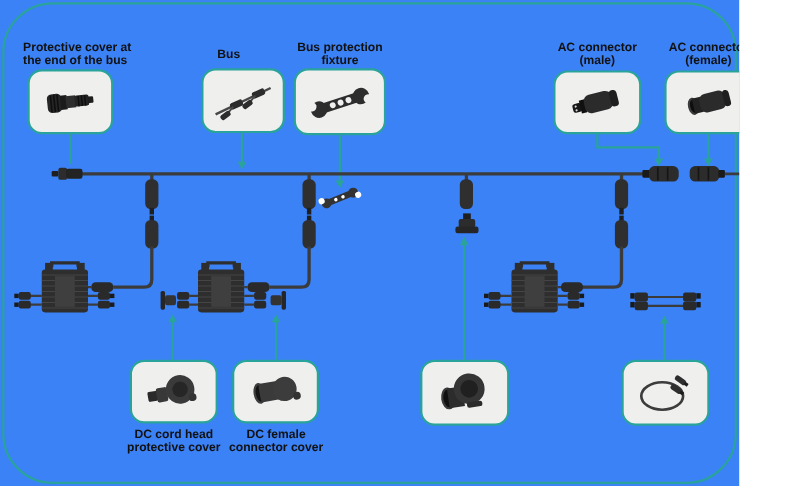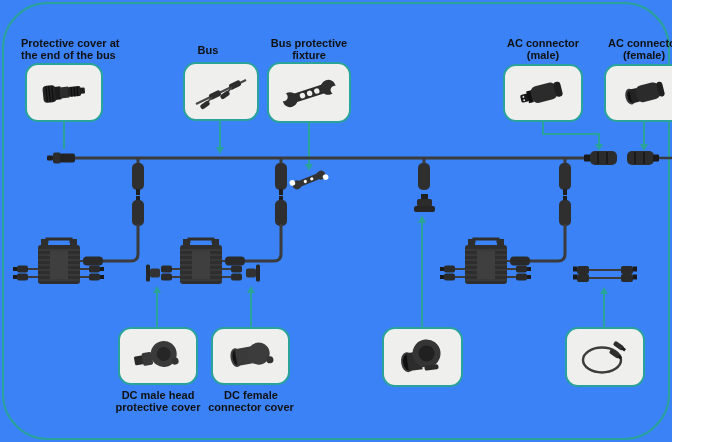--- a/index.html
+++ b/index.html
@@ -220,21 +220,21 @@
       <rect x="573" y="274.5" width="4" height="5" fill="#1a1a1a"></rect>
       <rect x="577" y="274" width="12" height="8" rx="2" fill="#2a2a2a"></rect>
       <rect x="621" y="274" width="12" height="8" rx="2" fill="#2a2a2a"></rect>
       <rect x="633" y="274.5" width="4" height="5" fill="#1a1a1a"></rect>
     </g>
   </svg>
 
   <div class="callout-label left" style="left:21px;top:37px;width:130px;">Protective cover at
 the end of the bus</div>
   <div class="callout-label" style="left:176px;top:44px;width:64px;">Bus</div>
-  <div class="callout-label" style="left:256px;top:37px;width:106px;">Bus protective
+  <div class="callout-label" style="left:256px;top:37px;width:106px;">Bus protection
 fixture</div>
   <div class="callout-label" style="left:494px;top:37px;width:98px;">AC connector
 (male)</div>
   <div class="callout-label" style="left:595px;top:37px;width:98px;">AC connector
 (female)</div>
 
   <div class="part-box" style="left:25px;top:63px;width:78px;height:59px;">
     <svg width="56" height="40">
       <g transform="rotate(-6 28 20)">
         <rect x="7" y="11" width="13" height="17" rx="4" fill="#262626"></rect>
@@ -345,17 +345,17 @@
         <rect x="38" y="9.5" width="11" height="5" rx="2" fill="#2e2e2e"></rect>
         <rect x="48" y="10.5" width="3.5" height="3" fill="#1c1c1c"></rect>
       </g>
       <g transform="rotate(35 40 20)">
         <rect x="34" y="17.5" width="11" height="5" rx="2" fill="#2e2e2e"></rect>
         <rect x="44" y="18.5" width="3.5" height="3" fill="#1c1c1c"></rect>
       </g>
     </svg>
   </div>
 
-  <div class="callout-label" style="left:107px;top:389px;width:102px;">DC male head
+  <div class="callout-label" style="left:107px;top:389px;width:102px;">DC cord head
 protective cover</div>
   <div class="callout-label" style="left:200px;top:389px;width:102px;">DC female
 connector cover</div>
 </div>
 
 </body></html>

